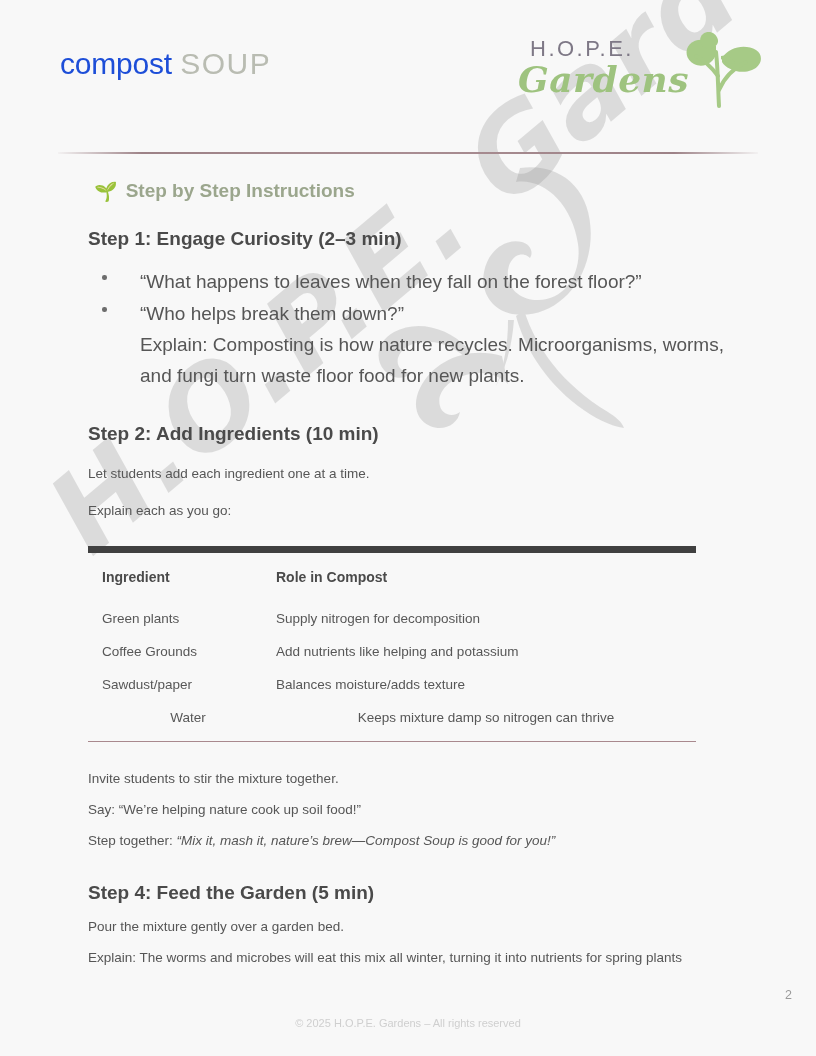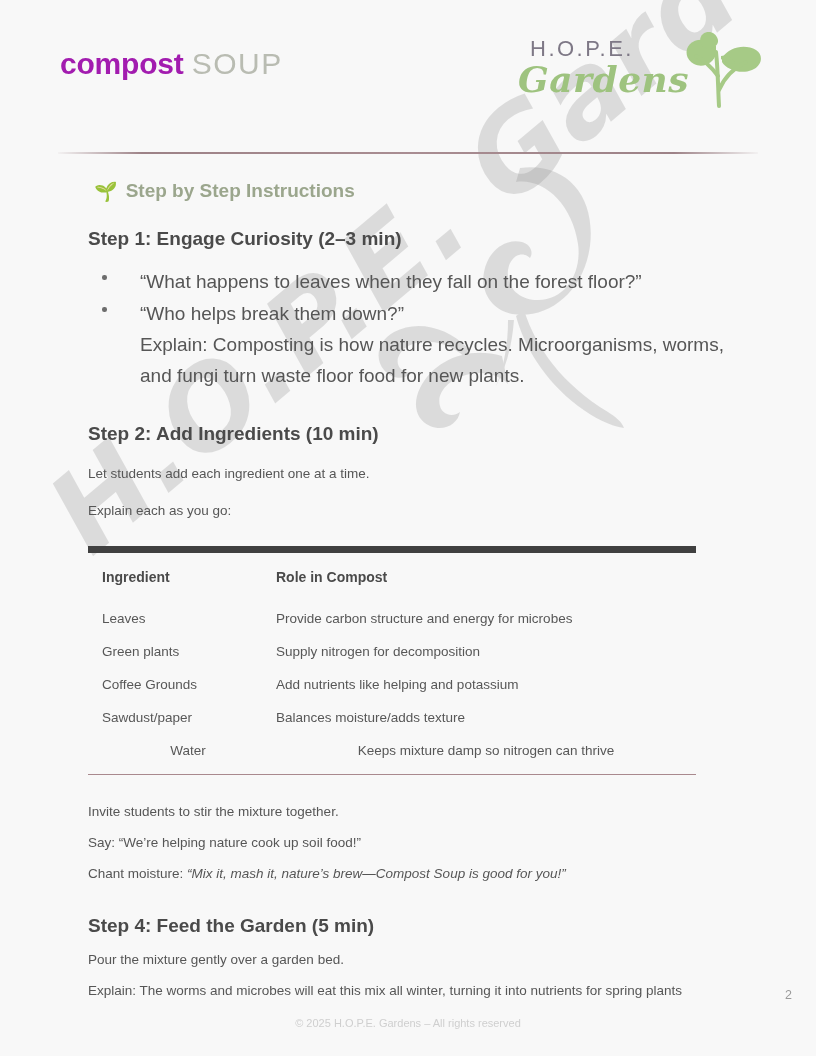--- a/index.html
+++ b/index.html
@@ -60,22 +60,22 @@
   }
   #doc-title {
     position: absolute;
     left: 60px;
     top: 47px;
     font-size: 30px;
     letter-spacing: -0.2px;
     white-space: nowrap;
   }
   #doc-title .t-bold {
-    font-weight: 700;
-    color: #a21caf;
+    font-weight: 400;
+    color: #1d4ed8;
   }
   #doc-title .t-light {
     font-weight: 400;
     color: #b9bcb2;
     letter-spacing: 1.5px;
   }
 
   #logo {
     position: absolute;
     right: 58px;
@@ -320,24 +320,20 @@
 
     <table id="ingredient-table">
       <thead>
         <tr>
           <th>Ingredient</th>
           <th>Role in Compost</th>
         </tr>
       </thead>
       <tbody>
         <tr>
-          <td>Leaves</td>
-          <td>Provide carbon structure and energy for microbes</td>
-        </tr>
-        <tr>
           <td>Green plants</td>
           <td>Supply nitrogen for decomposition</td>
         </tr>
         <tr>
           <td>Coffee Grounds</td>
           <td>Add nutrients like helping and potassium</td>
         </tr>
         <tr>
           <td>Sawdust/paper</td>
           <td>Balances moisture/adds texture</td>
@@ -349,21 +345,21 @@
       </tbody>
     </table>
 
     <div class="gap-md"></div>
 
     <div class="gap-sm"></div>
     <p class="para">Invite students to stir the mixture together.</p>
     <div class="gap-sm"></div>
     <p class="para">Say: “We’re helping nature cook up soil food!”</p>
     <div class="gap-sm"></div>
-    <p class="para"><span>Chant moisture: </span><span class="chant">“Mix it, mash it, nature’s brew—Compost Soup is good for you!”</span></p>
+    <p class="para"><span>Step together: </span><span class="chant">“Mix it, mash it, nature’s brew—Compost Soup is good for you!”</span></p>
 
     <div class="gap-lg"></div>
 
     <p class="step-title">Step 4: Feed the Garden (5 min)</p>
     <div class="gap-sm"></div>
     <p class="para">Pour the mixture gently over a garden bed.</p>
     <div class="gap-sm"></div>
     <p class="para">Explain: The worms and microbes will eat this mix all winter, turning it into nutrients for spring plants</p>
   </div>
 

